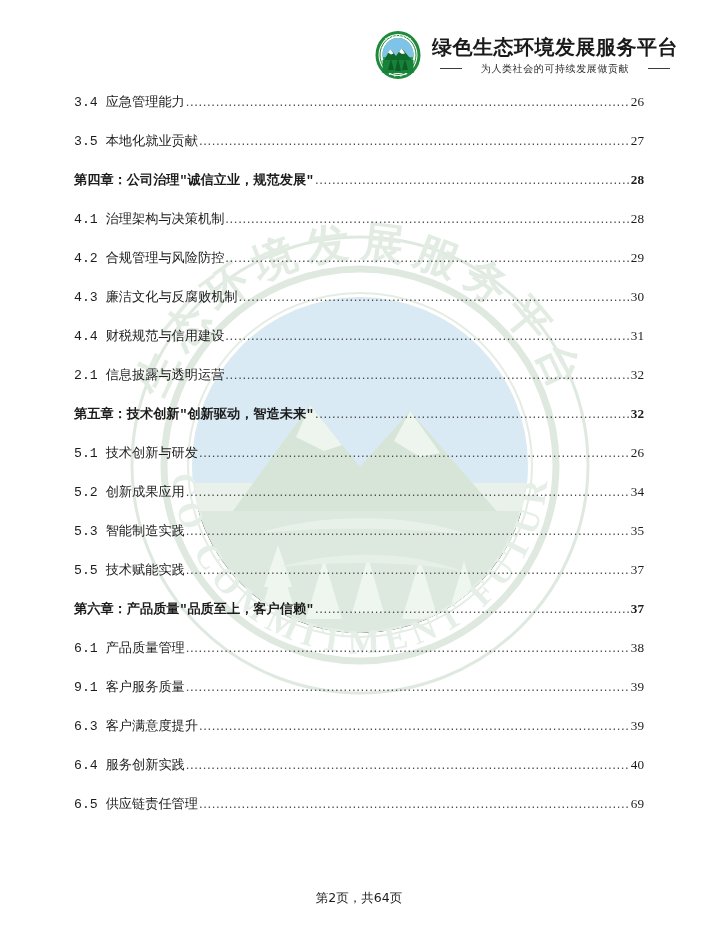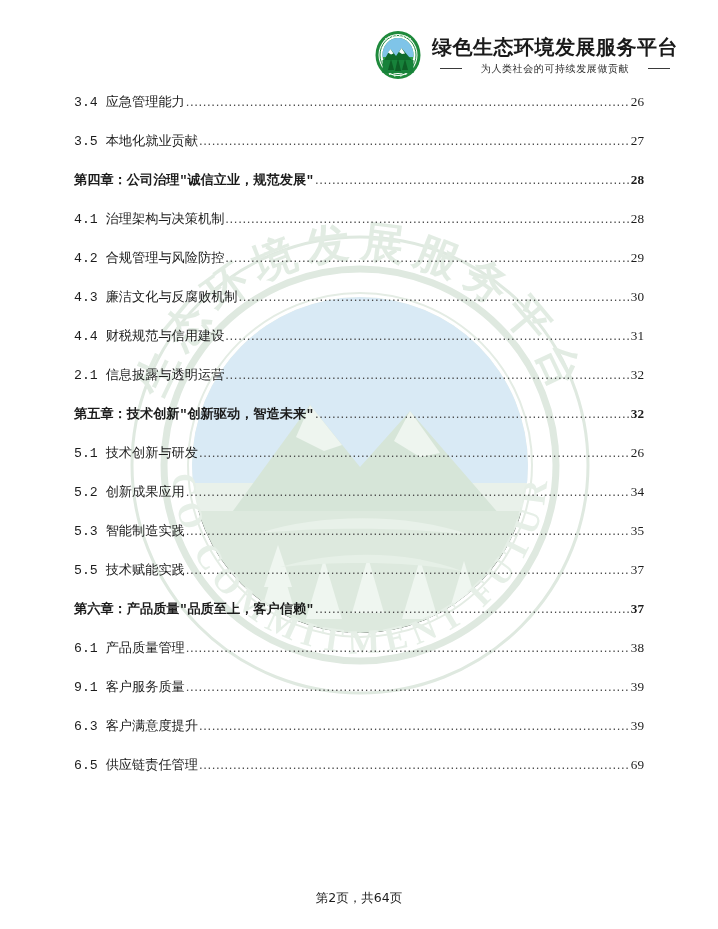--- a/index.html
+++ b/index.html
@@ -330,20 +330,25 @@
         <span class="toc-label">9.1 客户服务质量</span>
         <span class="toc-leader"></span>
         <span class="toc-page">39</span>
       </div>
       <div class="toc-row">
         <span class="toc-label">6.3 客户满意度提升</span>
         <span class="toc-leader"></span>
         <span class="toc-page">39</span>
       </div>
       <div class="toc-row">
+        <span class="toc-label">6.4 服务创新实践</span>
+        <span class="toc-leader"></span>
+        <span class="toc-page">40</span>
+      </div>
+      <div class="toc-row">
         <span class="toc-label">6.5 供应链责任管理</span>
         <span class="toc-leader"></span>
         <span class="toc-page">69</span>
       </div>
     </div>
 
   <div class="footer">
     <span class="footer-text">第2页，共64页</span>
   </div>
 

